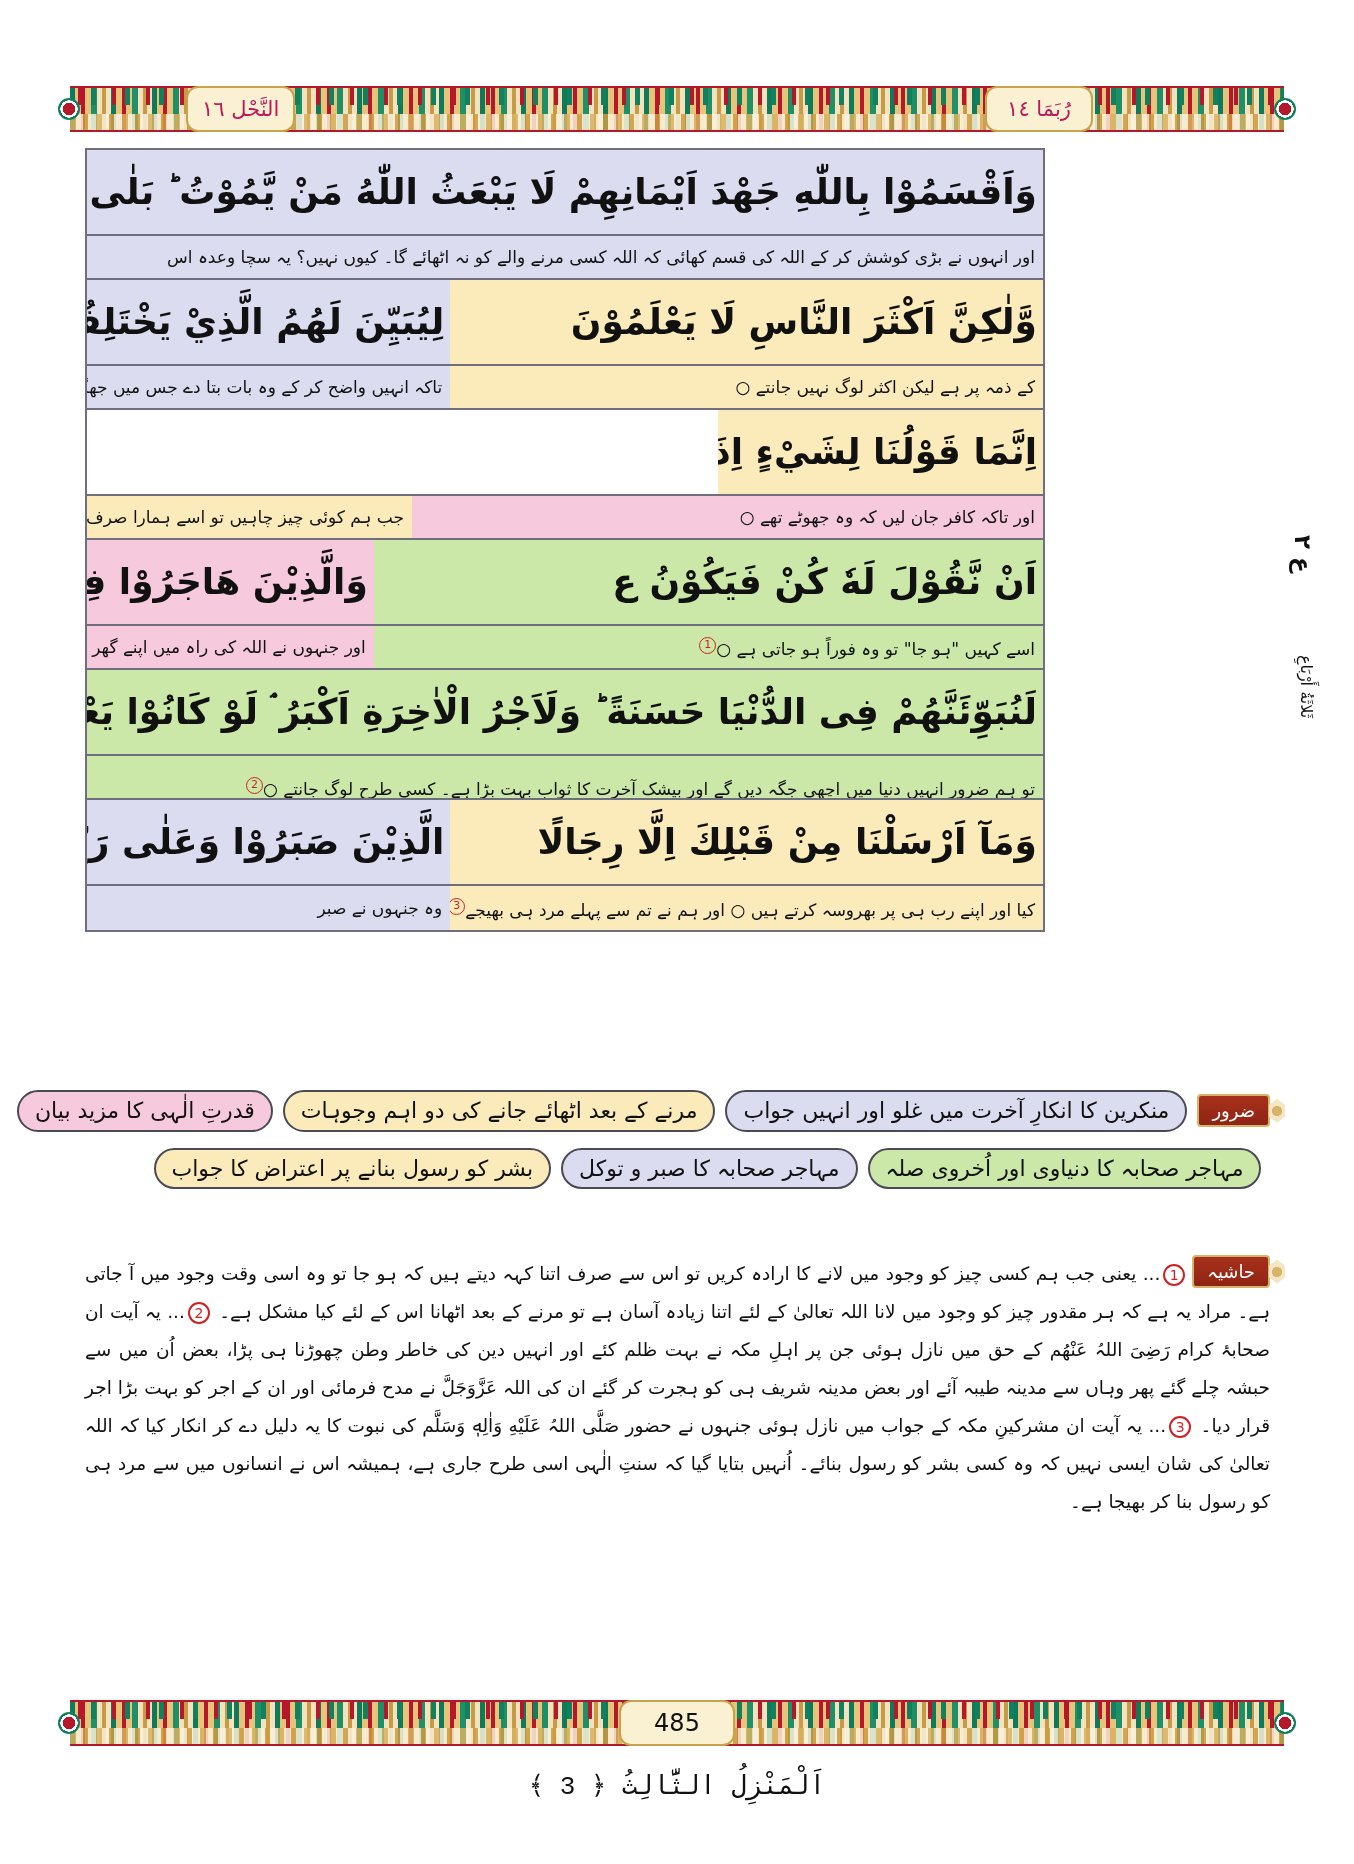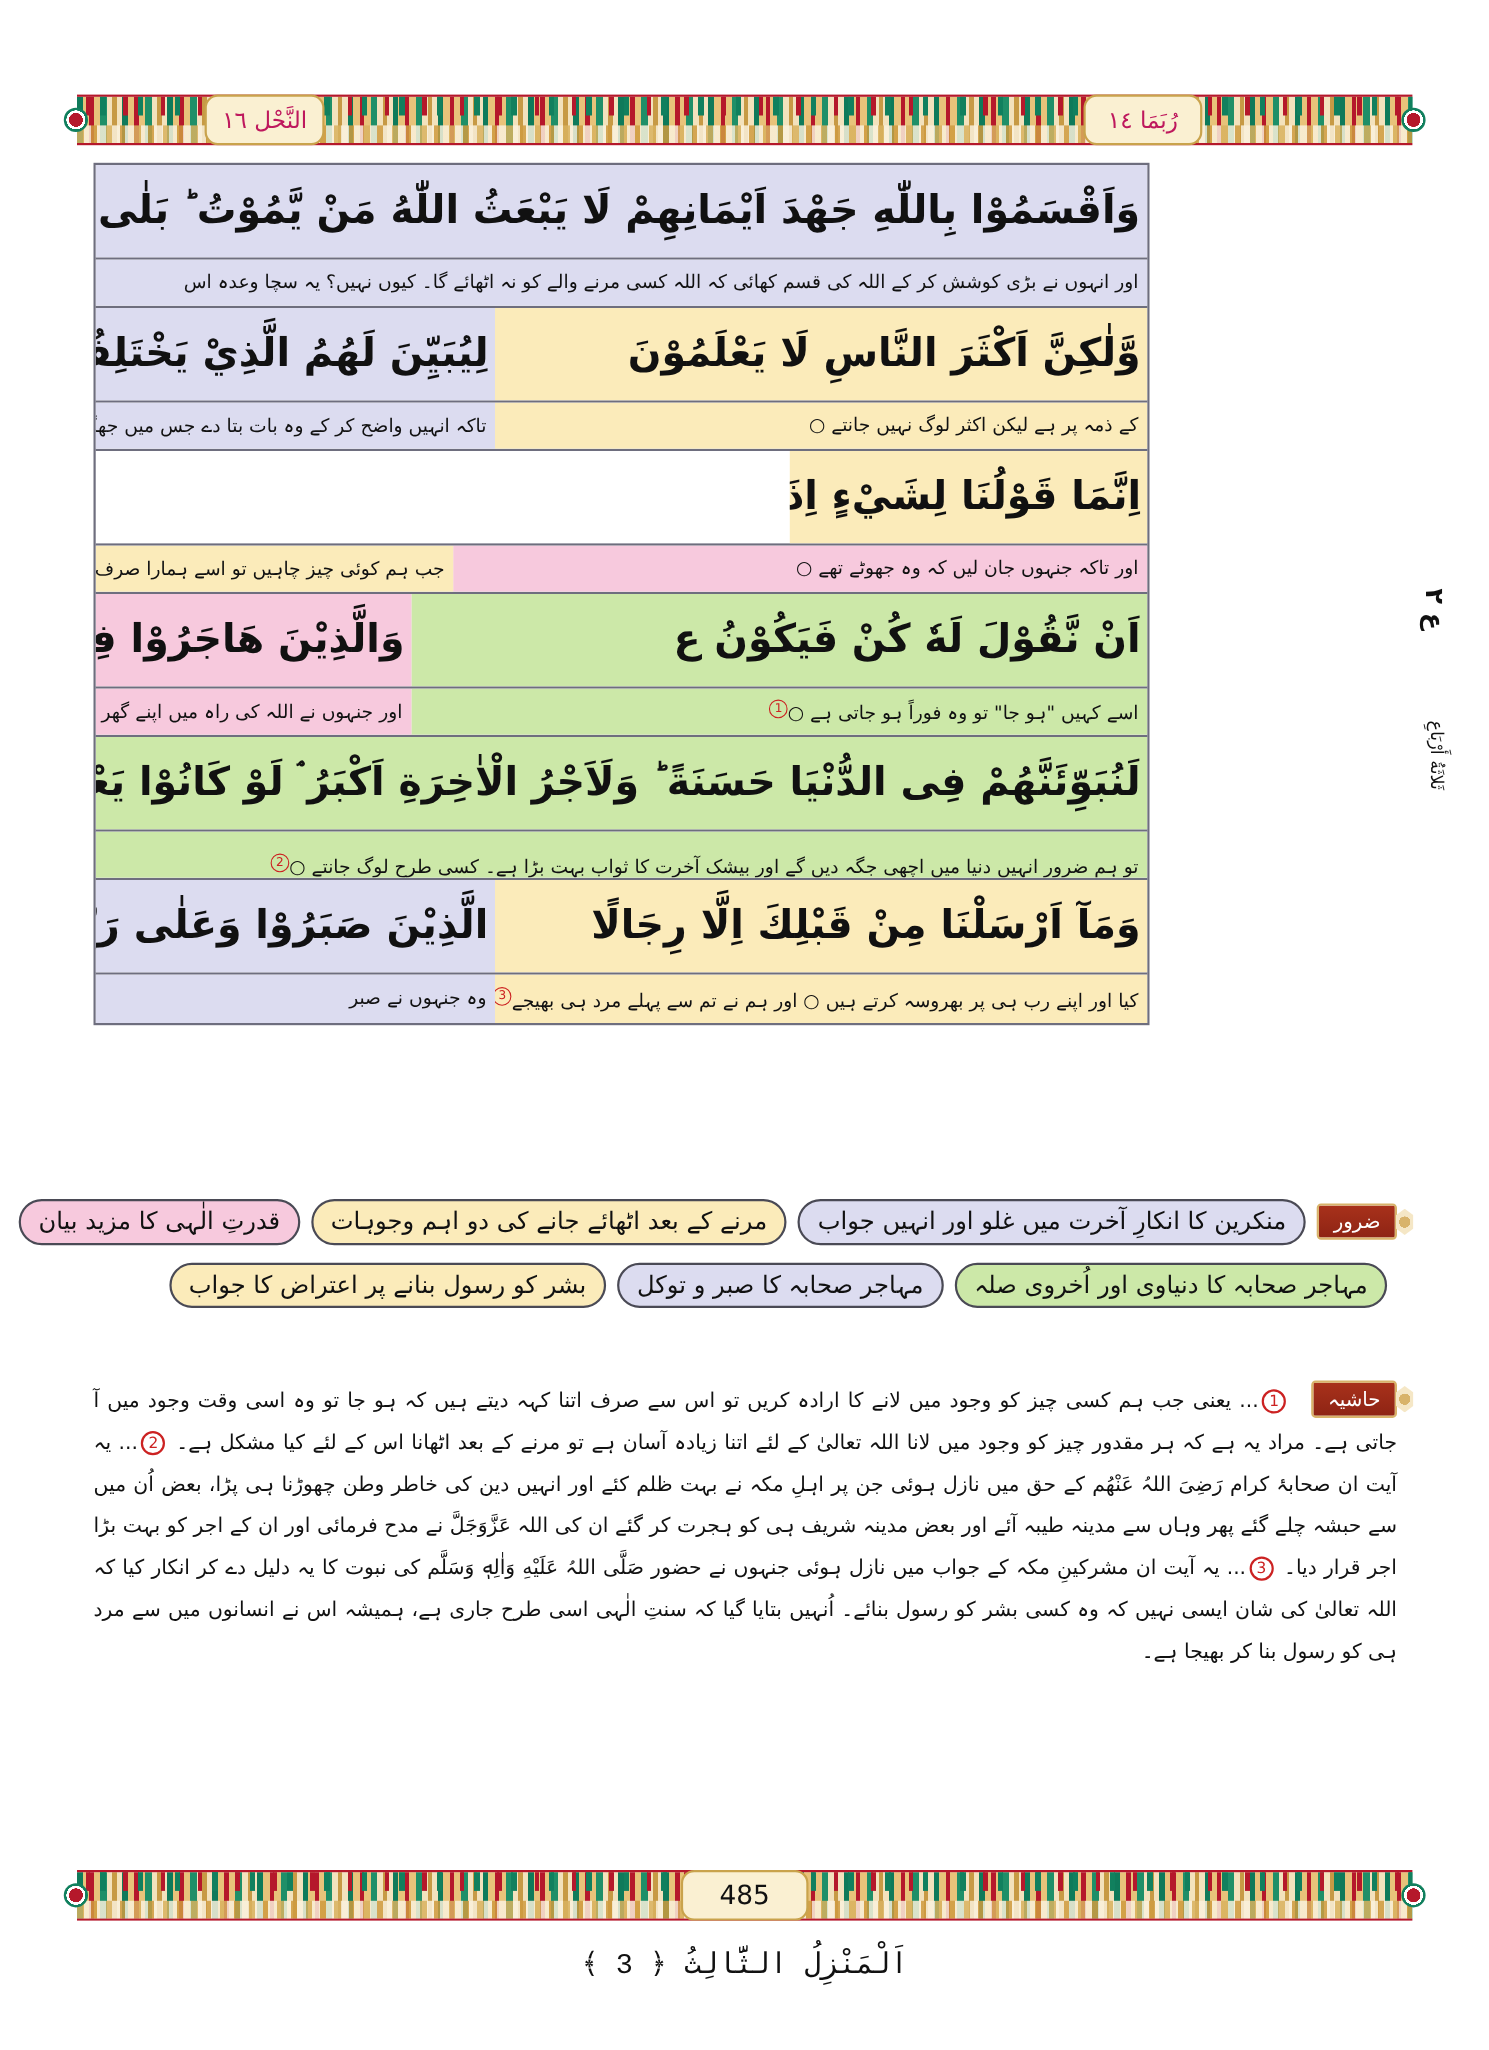--- a/index.html
+++ b/index.html
@@ -222,21 +222,21 @@
     width: 1185px;
     direction: rtl;
     text-align: justify;
   }
   .fn-head {
     display: flex;
     direction: rtl;
     align-items: center;
     gap: 10px;
     float: right;
-    margin-left: 20px;
+    margin-left: 4px;
   }
   .fn-body {
     font-family: "DejaVu Sans", sans-serif;
     font-size: 18.5px;
     line-height: 2.05;
     color: #111;
     direction: rtl;
     text-align: justify;
     text-justify: inter-word;
   }
@@ -341,21 +341,21 @@
           <div class="trans-text">تاکہ انہیں واضح کر کے وہ بات بتا دے جس میں جھگڑتے تھے</div>
         </div>
       </div>
       <div class="row ayah-row">
         <div class="seg c-yel" style="flex: 0 0 34%;">
           <div class="ayah-text">اِنَّمَا قَوْلُنَا لِشَيْءٍ اِذَآ اَرَدْنٰهُ</div>
         </div>
       </div>
       <div class="row trans-row">
         <div class="seg c-pnk" style="flex: 0 0 66%;">
-          <div class="trans-text">اور تاکہ جنہوں جان لیں کہ وہ جھوٹے تھے ○</div>
+          <div class="trans-text">اور تاکہ کافر جان لیں کہ وہ جھوٹے تھے ○</div>
         </div>
         <div class="seg c-yel" style="flex: 0 0 34%;">
           <div class="trans-text">جب ہم کوئی چیز چاہیں تو اسے ہمارا صرف یہی فرمانا ہوتا ہے کہ ہم</div>
         </div>
       </div>
       <div class="row ayah-row">
         <div class="seg c-grn" style="flex: 0 0 70%;">
           <div class="ayah-text">اَنْ نَّقُوْلَ لَهٗ كُنْ فَيَكُوْنُ ع</div>
         </div>
         <div class="seg c-pnk" style="flex: 0 0 30%;">

